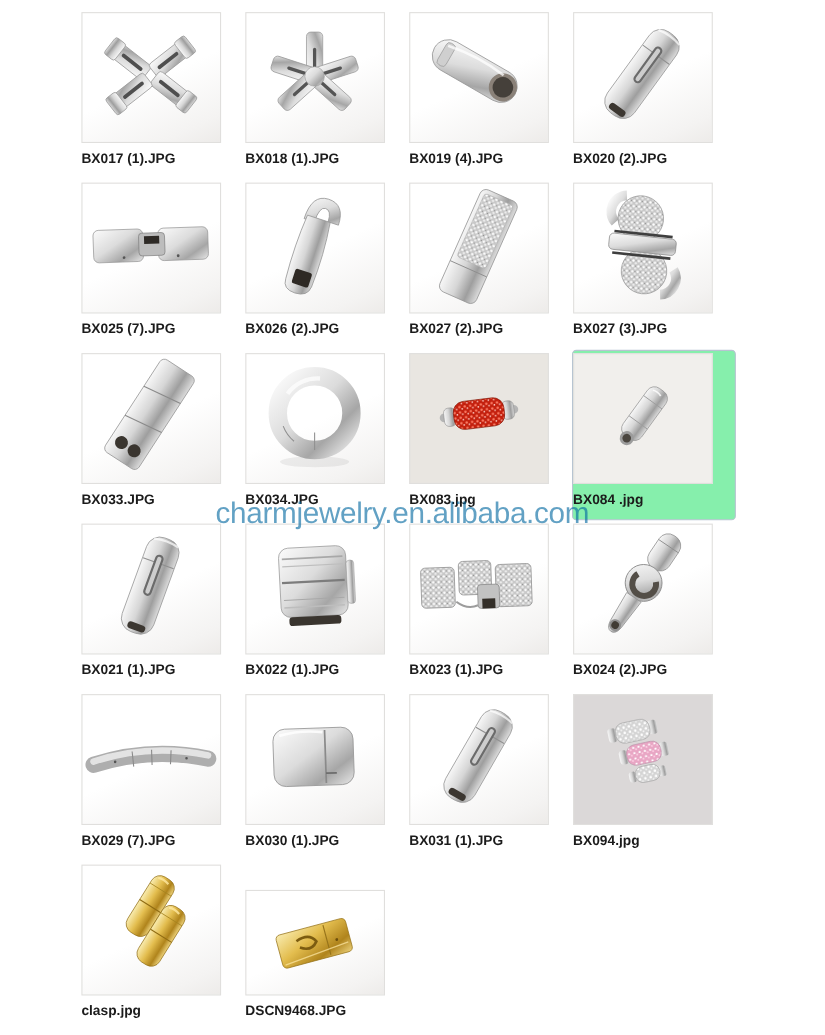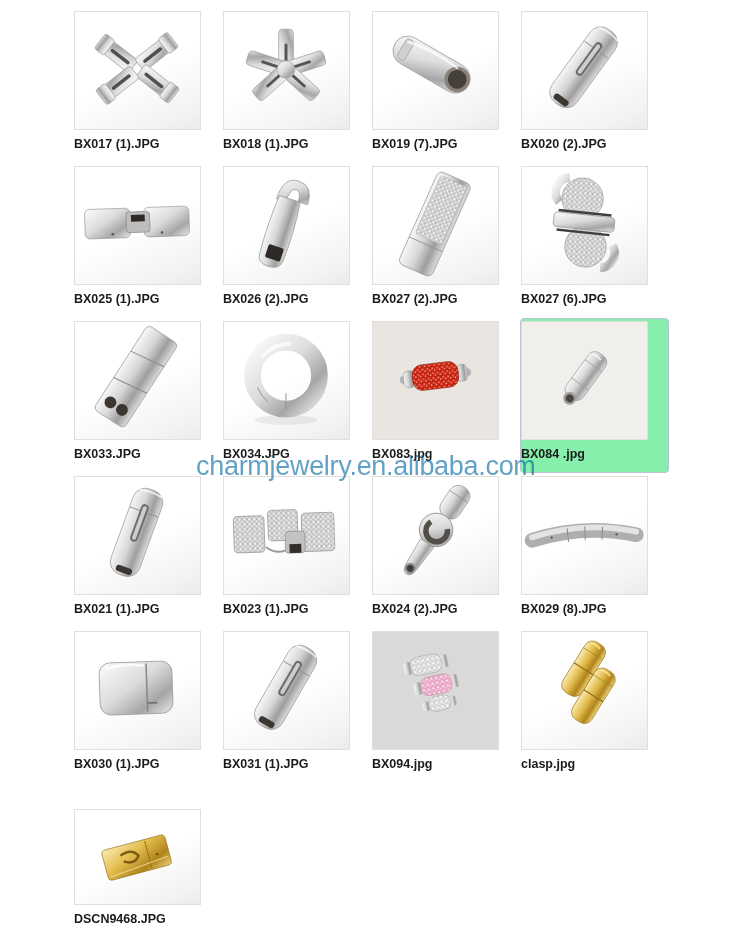--- a/index.html
+++ b/index.html
@@ -153,21 +153,21 @@
               <g transform="rotate(30 63 55)">
 <rect x="16" y="40" width="86" height="30" rx="15" fill="url(#gs)" stroke="#979797" stroke-width="0.7"></rect>
 <rect x="24" y="43.5" width="9" height="23" rx="3.5" fill="#cfcfcf" stroke="#8d8d8d" stroke-width="0.5"></rect>
 <circle cx="89" cy="55" r="13" fill="#8a8178"></circle>
                 <circle cx="89" cy="55" r="9.5" fill="#45403a"></circle>
 <path d="M26,47 q30,-6 58,-2" stroke="#ffffff" stroke-width="2.5" fill="none" opacity="0.75"></path>
               </g>
             </svg>
           </div>
     </div>
-    <div class="label">BX019 (7).JPG</div>
+    <div class="label">BX019 (4).JPG</div>
   </div>
       <div class="cell">
     <div class="thumb-holder">
       <div class="thumb">
             <svg viewBox="0 0 127 118">
               <g transform="rotate(36 63 56)">
 <rect x="47" y="10" width="31" height="92" rx="13" fill="url(#gsv)" stroke="#989898" stroke-width="0.7"></rect>
 <line x1="47.5" y1="34" x2="77.5" y2="34" stroke="#8f8f8f" stroke-width="0.9"></line>
 <path d="M62,30 v32" stroke="#6b6b6b" stroke-width="8" stroke-linecap="round" fill="none"></path>
 <path d="M62,30 v32" stroke="#cdcdcd" stroke-width="4" stroke-linecap="round" fill="none"></path>
@@ -187,21 +187,21 @@
 <rect x="10" y="41" width="46" height="30" rx="5" fill="url(#gs)" stroke="#999999" stroke-width="0.7"></rect>
 <rect x="70" y="41" width="46" height="30" rx="5" fill="url(#gs)" stroke="#999999" stroke-width="0.7"></rect>
 <rect x="52" y="45" width="24" height="21" rx="3" fill="#bdbdbd" stroke="#7a7a7a" stroke-width="0.6"></rect>
 <rect x="57" y="48" width="14" height="7" fill="#2e2a26"></rect>
 <circle cx="38" cy="67" r="1.3" fill="#555555"></circle>
                 <circle cx="88" cy="67" r="1.3" fill="#555555"></circle>
               </g>
             </svg>
           </div>
     </div>
-    <div class="label">BX025 (1).JPG</div>
+    <div class="label">BX025 (7).JPG</div>
   </div>
       <div class="cell">
     <div class="thumb-holder">
       <div class="thumb">
             <svg viewBox="0 0 127 118">
               <g transform="rotate(18 63 57)">
 <path d="M46,36 Q46,12 62,12 Q78,12 78,32 L68,32 Q68,21 62,21 Q56,21 56,36 Z" fill="url(#gs)" stroke="#979797" stroke-width="0.7"></path>
 <path d="M48,32 h22 q4,30 2,62 q-1,10 -13,10 q-12,0 -12,-10 q-2,-32 1,-62 z" fill="url(#gsv)" stroke="#979797" stroke-width="0.7"></path>
 <rect x="53" y="82" width="16" height="14" rx="2" fill="#2e2924"></rect>
               </g>
@@ -233,21 +233,21 @@
 <path d="M84,100 a15,15 0 0,0 10,-24" fill="none" stroke="url(#gs)" stroke-width="9"></path>
 <circle cx="59" cy="32" r="21" fill="url(#pvS)" stroke="#9a9a9a" stroke-width="0.7"></circle>
 <circle cx="67" cy="80" r="21" fill="url(#pvS)" stroke="#9a9a9a" stroke-width="0.7"></circle>
 <rect x="32" y="48" width="62" height="15" rx="4" fill="url(#gs)" stroke="#8d8d8d" stroke-width="0.7"></rect>
 <line x1="36" y1="46" x2="90" y2="46" stroke="#3f3f3f" stroke-width="2.5"></line>
 <line x1="36" y1="66" x2="90" y2="66" stroke="#3f3f3f" stroke-width="2.5"></line>
               </g>
             </svg>
           </div>
     </div>
-    <div class="label">BX027 (6).JPG</div>
+    <div class="label">BX027 (3).JPG</div>
   </div>
       <div class="cell">
     <div class="thumb-holder">
       <div class="thumb">
             <svg viewBox="0 0 127 118">
               <g transform="rotate(33 62 54)">
 <rect x="44" y="4" width="37" height="102" rx="5" fill="url(#gsv)" stroke="#979797" stroke-width="0.7"></rect>
 <path d="M44,36 l37,-5" stroke="#8a8a8a" stroke-width="1" fill="none"></path>
 <path d="M44,68 l37,-5" stroke="#8a8a8a" stroke-width="1" fill="none"></path>
 <circle cx="55" cy="91" r="6" fill="#3a352f"></circle>
@@ -314,20 +314,39 @@
 <line x1="47.5" y1="34" x2="77.5" y2="34" stroke="#8f8f8f" stroke-width="0.9"></line>
 <path d="M62,30 v32" stroke="#6b6b6b" stroke-width="8" stroke-linecap="round" fill="none"></path>
 <path d="M62,30 v32" stroke="#cdcdcd" stroke-width="4" stroke-linecap="round" fill="none"></path>
 <rect x="55" y="93" width="17" height="6.5" rx="3" fill="#3c3731"></rect>
 <path d="M51,14 q12,-3 24,0" stroke="#ffffff" stroke-width="2" fill="none" opacity="0.7"></path>
               </g>
             </svg>
           </div>
     </div>
     <div class="label">BX021 (1).JPG</div>
+  </div>
+      <div class="cell">
+    <div class="thumb-holder">
+      <div class="thumb">
+            <svg viewBox="0 0 127 118">
+              <g transform="rotate(-3 63 55)">
+<rect x="31" y="20" width="62" height="64" rx="9" fill="url(#gs)" stroke="#979797" stroke-width="0.7"></rect>
+<line x1="34" y1="30" x2="90" y2="30" stroke="#a8a8a8" stroke-width="1.5"></line>
+<line x1="34" y1="37" x2="90" y2="37" stroke="#bdbdbd" stroke-width="1"></line>
+<line x1="33" y1="52" x2="91" y2="52" stroke="#7c7c7c" stroke-width="2"></line>
+<line x1="34" y1="68" x2="90" y2="68" stroke="#a8a8a8" stroke-width="1"></line>
+<line x1="34" y1="75" x2="90" y2="75" stroke="#bdbdbd" stroke-width="1.5"></line>
+<rect x="38" y="84" width="48" height="8" rx="3" fill="#3a352f"></rect>
+<rect x="93" y="34" width="7" height="40" rx="3" fill="url(#gsv)" stroke="#979797" stroke-width="0.5"></rect>
+              </g>
+            </svg>
+          </div>
+    </div>
+    <div class="label">BX022 (1).JPG</div>
   </div>
       <div class="cell">
     <div class="thumb-holder">
       <div class="thumb">
             <svg viewBox="0 0 127 118">
               <g transform="rotate(-2 63 56)">
 <rect x="10" y="38" width="31" height="37" rx="4" fill="url(#pvS)" stroke="#979797" stroke-width="0.8"></rect>
 <rect x="45" y="33" width="30" height="31" rx="4" fill="url(#pvS)" stroke="#979797" stroke-width="0.8"></rect>
 <rect x="79" y="37" width="33" height="39" rx="4" fill="url(#pvS)" stroke="#979797" stroke-width="0.8"></rect>
 <rect x="62" y="55" width="20" height="22" rx="3" fill="#c2c2c2" stroke="#808080" stroke-width="0.6"></rect>
@@ -366,21 +385,21 @@
 <path d="M10,59 Q63,44 116,57" stroke="#e9e9e9" stroke-width="6" fill="none" stroke-linecap="round" opacity="0.9"></path>
 <path d="M46,51 l1,14" stroke="#8a8a8a" stroke-width="1" fill="none"></path>
 <path d="M64,50 l0,14" stroke="#8a8a8a" stroke-width="1" fill="none"></path>
 <path d="M82,51 l-1,13" stroke="#8a8a8a" stroke-width="1" fill="none"></path>
 <circle cx="30" cy="60" r="1.2" fill="#555555"></circle>
                 <circle cx="96" cy="59" r="1.2" fill="#555555"></circle>
               </g>
             </svg>
           </div>
     </div>
-    <div class="label">BX029 (8).JPG</div>
+    <div class="label">BX029 (7).JPG</div>
   </div>
       <div class="cell">
     <div class="thumb-holder">
       <div class="thumb">
             <svg viewBox="0 0 127 118">
               <g transform="rotate(-2 63 56)">
 <rect x="25" y="30" width="74" height="53" rx="11" fill="url(#gs)" stroke="#979797" stroke-width="0.8"></rect>
 <line x1="73" y1="32" x2="73" y2="81" stroke="#8a8a8a" stroke-width="1.6"></line>
 <path d="M73,72 h10" stroke="#6d6d6d" stroke-width="1.6" fill="none"></path>
 <path d="M31,36 q20,-5 40,-2" stroke="#ffffff" stroke-width="2.5" fill="none" opacity="0.8"></path>

